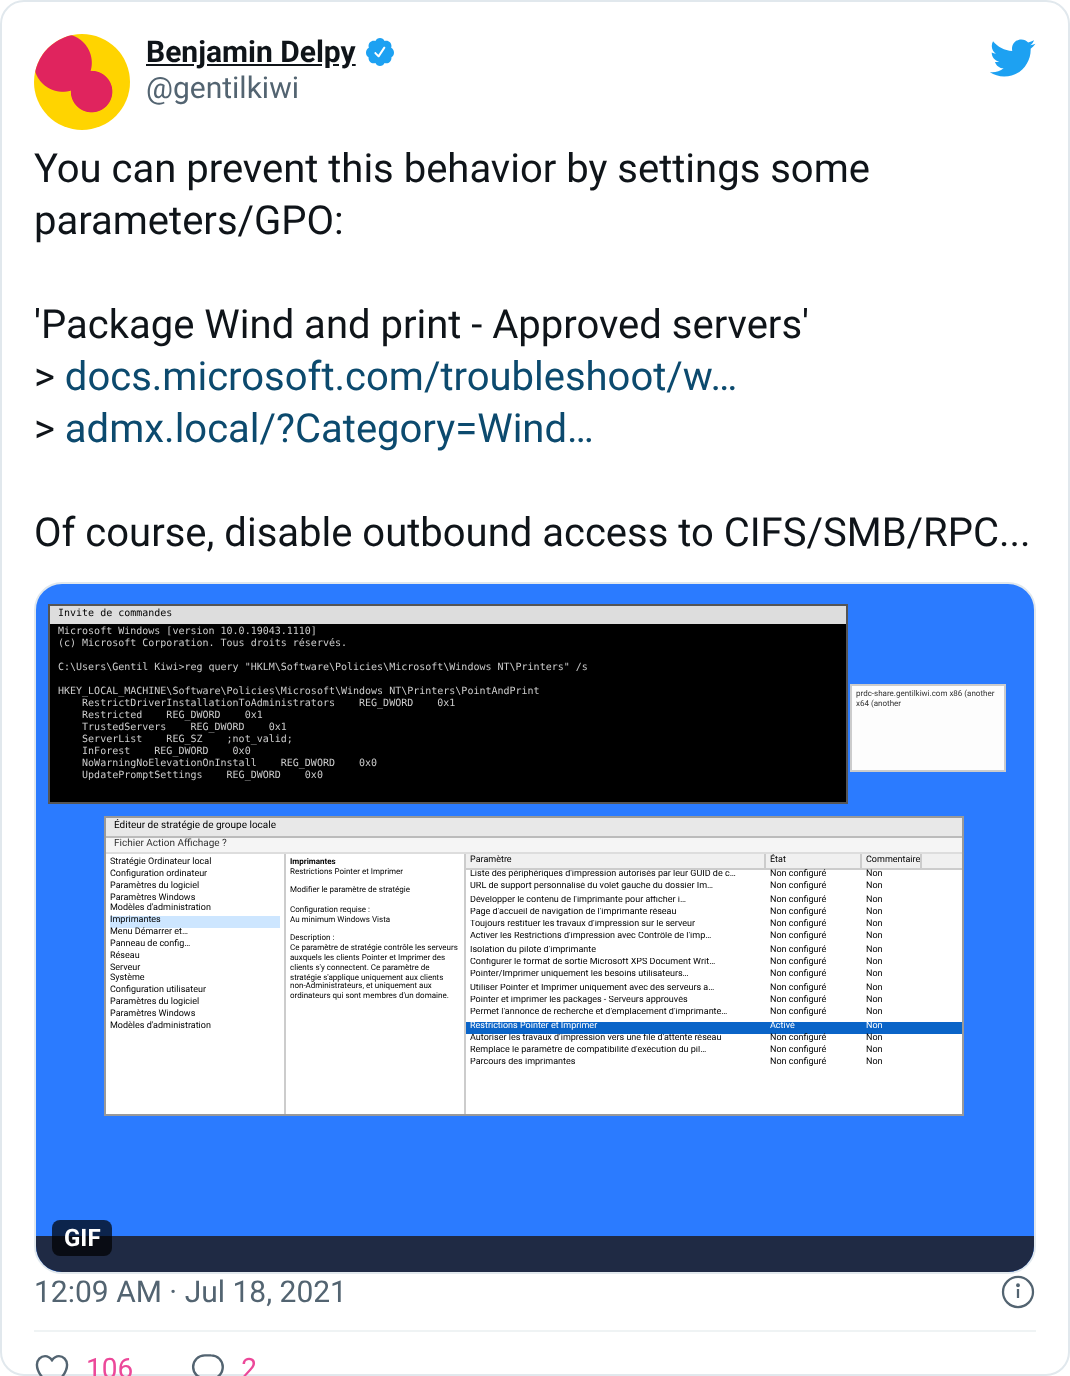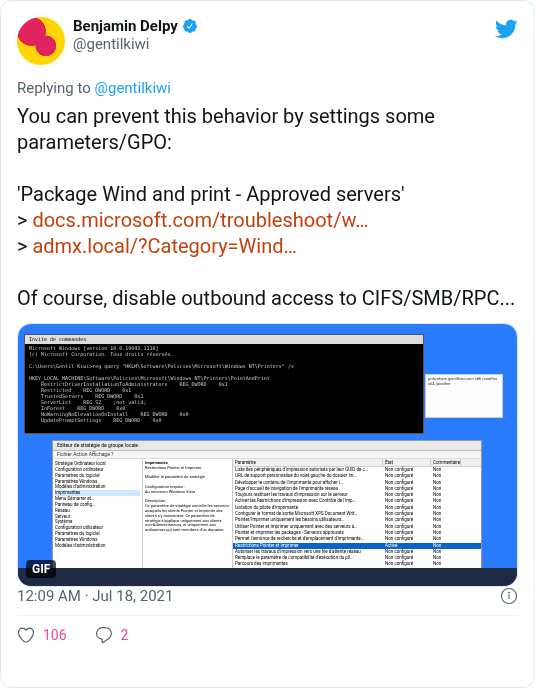--- a/index.html
+++ b/index.html
@@ -23,32 +23,32 @@
   .avatar {
     width: 48px; height: 48px; border-radius: 50%;
     background: #ffd400; position: relative; overflow: hidden; flex-shrink: 0;
   }
   .avatar::before {
     content: ""; position: absolute; inset: 0;
     background: radial-gradient(circle at 30% 30%, #e0245e 30%, transparent 31%),
                 radial-gradient(circle at 60% 60%, #e0245e 25%, transparent 26%);
   }
   .user-block { flex: 1; }
-  .name-line { display: flex; align-items: center; gap: 4px; }
+  .name-line { display: flex; align-items: center; gap: 4px; text-decoration: underline; }
   .display-name { font-weight: 700; font-size: 15px; }
   .verified { width: 16px; height: 16px; fill: #1da1f2; }
   .handle { color: #536471; font-size: 15px; }
   .bird { width: 24px; height: 24px; fill: #1da1f2; }
   .reply-line { color: #536471; font-size: 15px; margin-top: 14px; }
   .reply-line a { color: #1da1f2; text-decoration: none; }
   .body { font-size: 20px; line-height: 1.3; margin-top: 6px; white-space: pre-wrap; }
-  .body a { color: #c2410c; text-decoration: none; }
+  .body a { color: #0c4a6e; text-decoration: none; }
   .media {
     margin-top: 12px; border: 1px solid #e1e8ed; border-radius: 14px;
-    overflow: hidden; height: 264px; position: relative;
+    overflow: hidden; height: 346px; position: relative;
     background: #2b7bff;
   }
   .desktop {
     position: absolute; inset: 6px 6px 24px 6px; background: #2b7bff;
   }
   .cmd-window {
     position: absolute; left: 0; top: 4px; width: 400px; height: 100px;
     background: #000; color: #ccc; font-family: Consolas, monospace;
     font-size: 5px; line-height: 1.2; padding: 10px 4px 4px 4px;
     overflow: hidden; border: 1px solid #555;
@@ -118,23 +118,20 @@
             <path d="M22.5 12.5c0-1.58-.875-2.95-2.148-3.6.154-.435.238-.905.238-1.4 0-2.21-1.71-3.998-3.818-3.998-.47 0-.92.084-1.336.25C14.818 2.415 13.51 1.5 12 1.5s-2.816.917-3.437 2.25c-.415-.165-.866-.25-1.336-.25-2.11 0-3.818 1.79-3.818 4 0 .494.083.964.237 1.4-1.272.65-2.147 2.018-2.147 3.6 0 1.495.782 2.798 1.942 3.486-.02.17-.032.34-.032.514 0 2.21 1.708 4 3.818 4 .47 0 .92-.086 1.335-.25.62 1.334 1.926 2.25 3.437 2.25 1.512 0 2.818-.916 3.437-2.25.415.163.865.248 1.336.248 2.11 0 3.818-1.79 3.818-4 0-.174-.012-.344-.033-.513 1.158-.687 1.943-1.99 1.943-3.484zm-6.616-3.334l-4.334 6.5c-.145.217-.382.334-.625.334-.143 0-.288-.04-.416-.126l-.115-.094-2.415-2.415c-.293-.293-.293-.768 0-1.06s.768-.294 1.06 0l1.77 1.767 3.825-5.74c.23-.345.696-.436 1.04-.207.346.23.44.696.21 1.04z"></path>
           </svg>
       </div>
       <div class="handle">@gentilkiwi</div>
     </div>
     <svg class="bird" viewBox="0 0 24 24">
         <path d="M23.643 4.937c-.835.37-1.732.62-2.675.733.962-.576 1.7-1.49 2.048-2.578-.9.534-1.897.922-2.958 1.13-.85-.904-2.06-1.47-3.4-1.47-2.572 0-4.658 2.086-4.658 4.66 0 .364.042.718.12 1.06-3.873-.195-7.304-2.05-9.602-4.868-.4.69-.63 1.49-.63 2.342 0 1.616.823 3.043 2.072 3.878-.764-.025-1.482-.234-2.11-.583v.06c0 2.257 1.605 4.14 3.737 4.568-.392.106-.803.162-1.227.162-.3 0-.593-.028-.877-.082.593 1.85 2.313 3.198 4.352 3.234-1.595 1.25-3.604 1.995-5.786 1.995-.376 0-.747-.022-1.112-.065 2.062 1.323 4.51 2.093 7.14 2.093 8.57 0 13.255-7.098 13.255-13.254 0-.2-.005-.402-.014-.602.91-.658 1.7-1.477 2.323-2.41z"></path>
       </svg>
   </div>
 
-  <div class="reply-line">
-    <span>Replying to </span><a href="#">@gentilkiwi</a>
-  </div>
 
   <div class="body"><span>You can prevent this behavior by settings some parameters/GPO:</span>
 
 <span>'Package Wind and print - Approved servers'</span>
 <span>&gt; </span><a href="#">docs.microsoft.com/troubleshoot/w…</a>
 <span>&gt; </span><a href="#">admx.local/?Category=Wind…</a>
 
 <span>Of course, disable outbound access to CIFS/SMB/RPC...</span></div>
 
   <div class="media">

